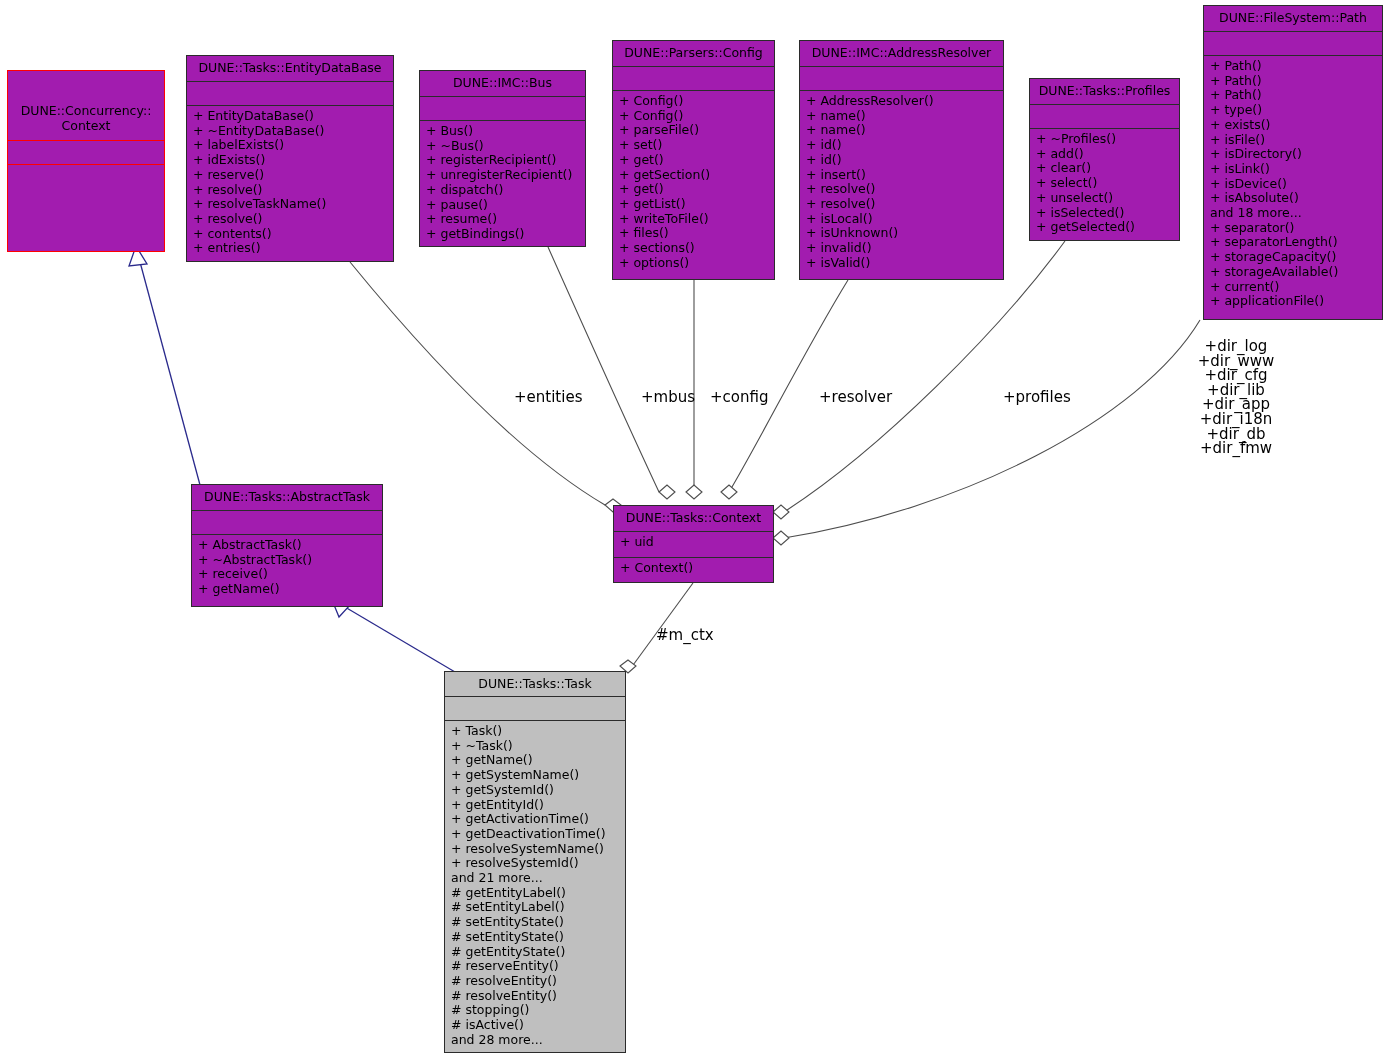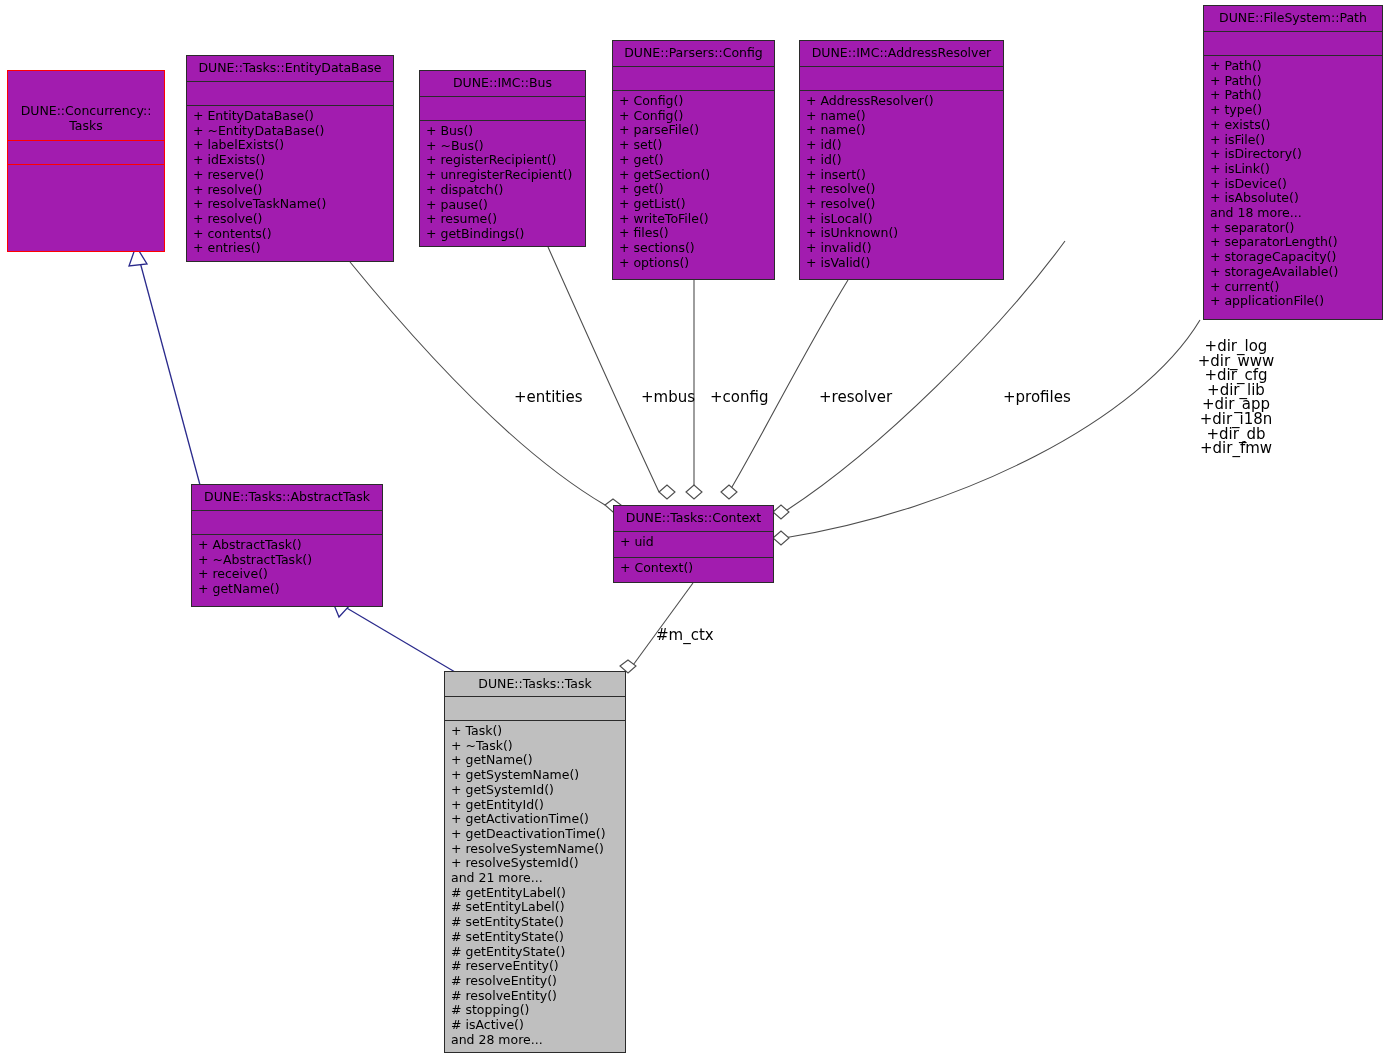--- a/index.html
+++ b/index.html
@@ -63,21 +63,21 @@
     </g>
     <g fill="#ffffff" stroke="#2a2a8c" stroke-width="1.3">
       <polygon points="136,246 147,264 129,266"></polygon>
       <polygon points="332,600 351,604 339,617"></polygon>
     </g>
   </svg>
 
   <div class="uml-box redbox" style="left:7px;top:70px;width:158px;height:182px;">
     <div class="uml-title" style="height:42px;margin-top:28px;">
       <div>DUNE::Concurrency::</div>
-      <div>Tasks</div>
+      <div>Context</div>
     </div>
     <div class="uml-attrs" style="height:24px;"></div>
   </div>
 
   <div class="uml-box" style="left:186px;top:55px;width:208px;height:207px;">
     <div class="uml-title" style="height:26px;">DUNE::Tasks::EntityDataBase</div>
     <div class="uml-attrs" style="height:24px;"></div>
     <div class="uml-ops">
         <div>+ EntityDataBase()</div>
         <div>+ ~EntityDataBase()</div>
@@ -138,20 +138,33 @@
         <div>+ insert()</div>
         <div>+ resolve()</div>
         <div>+ resolve()</div>
         <div>+ isLocal()</div>
         <div>+ isUnknown()</div>
         <div>+ invalid()</div>
         <div>+ isValid()</div>
       </div>
   </div>
 
+  <div class="uml-box" style="left:1029px;top:78px;width:151px;height:163px;">
+    <div class="uml-title" style="height:26px;">DUNE::Tasks::Profiles</div>
+    <div class="uml-attrs" style="height:24px;"></div>
+    <div class="uml-ops">
+        <div>+ ~Profiles()</div>
+        <div>+ add()</div>
+        <div>+ clear()</div>
+        <div>+ select()</div>
+        <div>+ unselect()</div>
+        <div>+ isSelected()</div>
+        <div>+ getSelected()</div>
+      </div>
+  </div>
 
   <div class="uml-box" style="left:1203px;top:5px;width:180px;height:315px;">
     <div class="uml-title" style="height:26px;">DUNE::FileSystem::Path</div>
     <div class="uml-attrs" style="height:24px;"></div>
     <div class="uml-ops">
         <div>+ Path()</div>
         <div>+ Path()</div>
         <div>+ Path()</div>
         <div>+ type()</div>
         <div>+ exists()</div>

